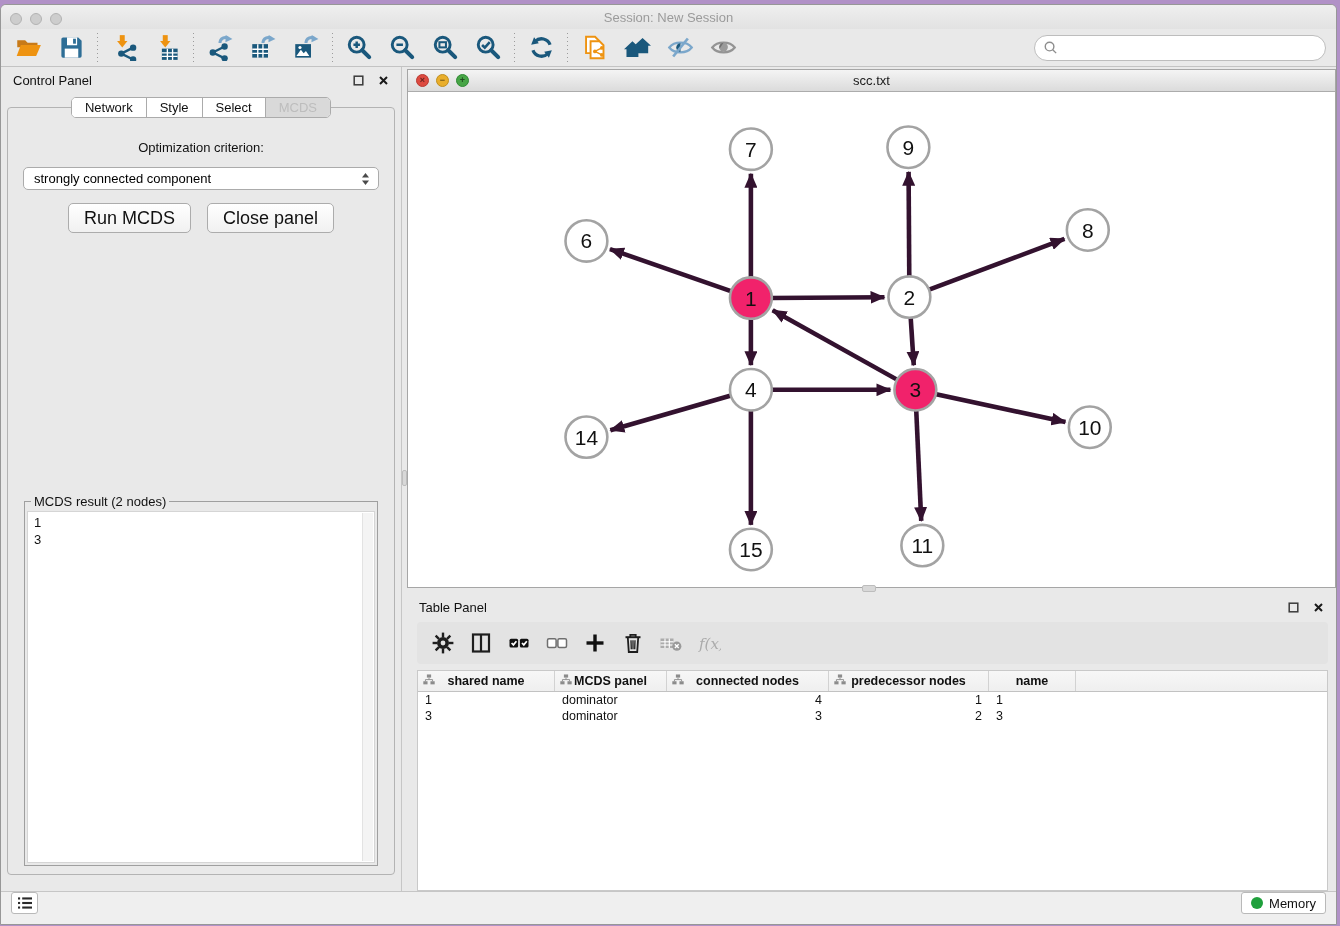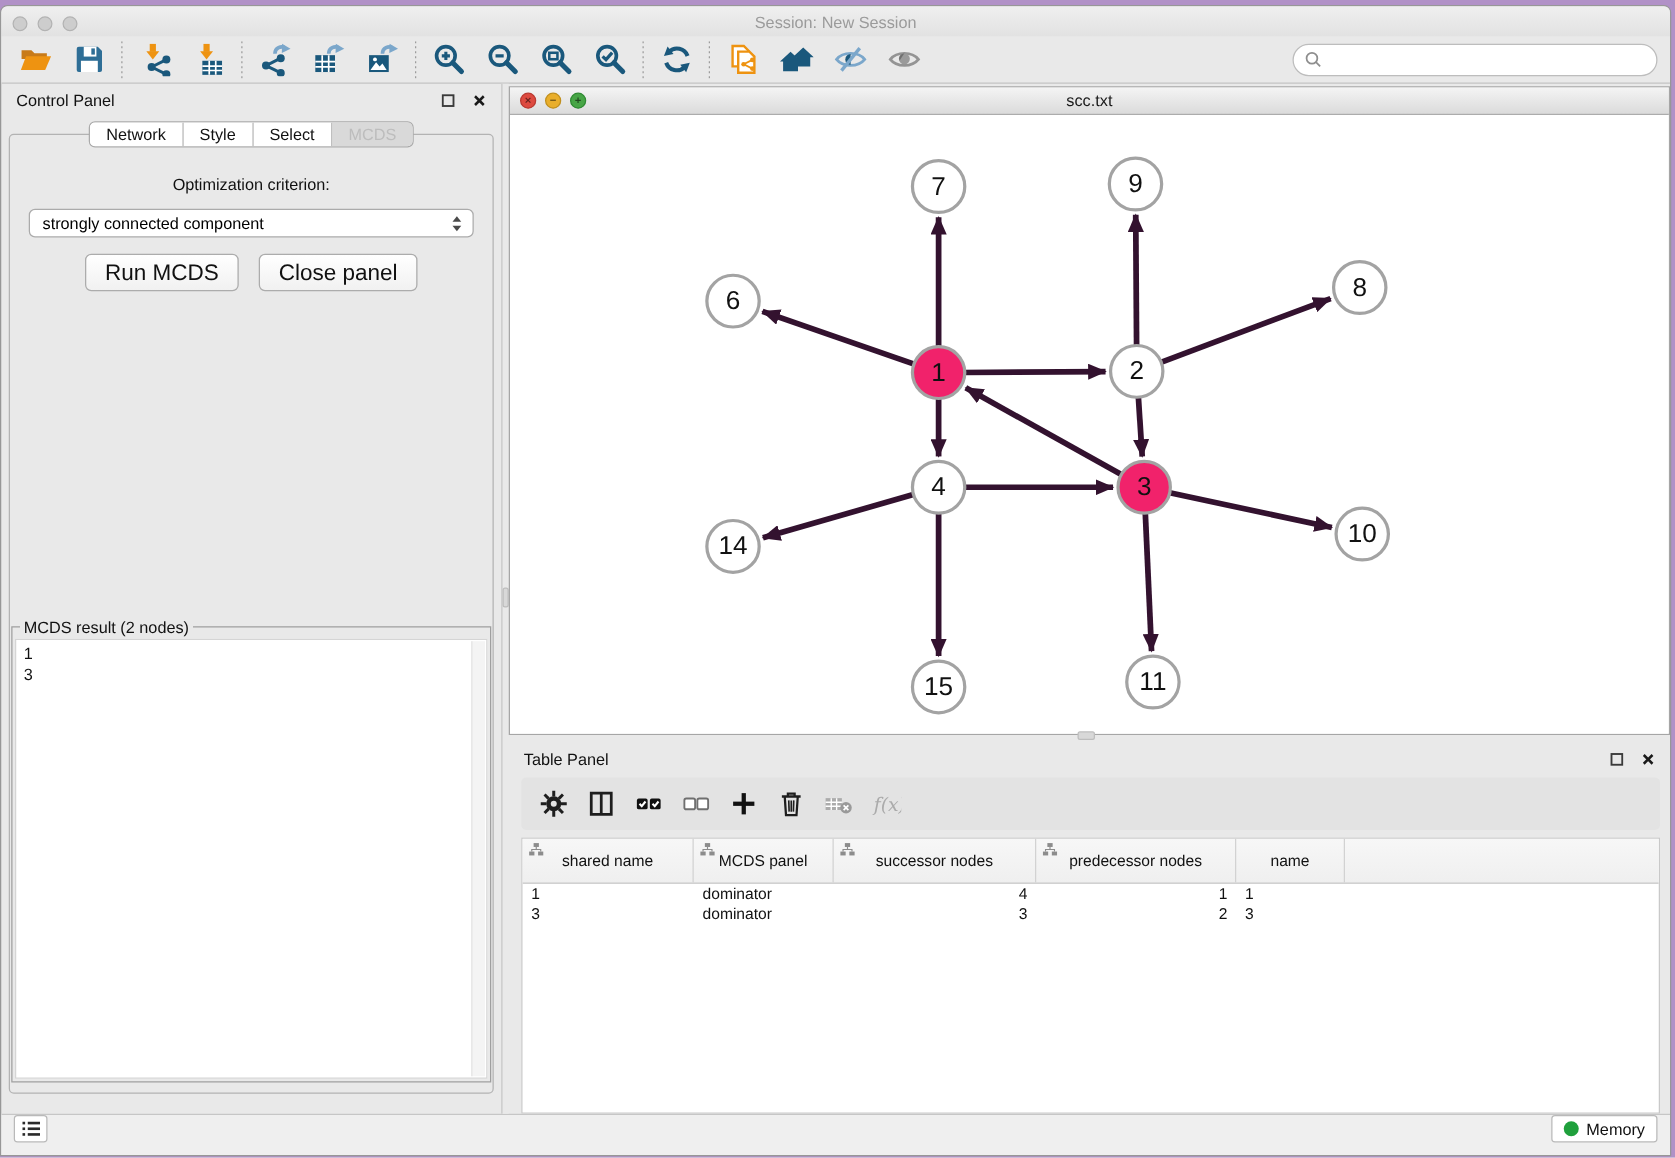--- a/index.html
+++ b/index.html
@@ -49,21 +49,21 @@
     display:flex; flex-direction:column; align-items:center; padding-top:32px; min-height:0; }
   .opt-label { font-size:13px; color:#111; }
   .criterion { margin-top:12px; width:356px; height:23px; background:#fff; border:1px solid #ABABAB; border-radius:5px;
     display:flex; align-items:center; padding:0 8px 0 10px; font-size:13px; }
   .criterion .val { flex:1; }
   .criterion svg { width:9px; height:14px; }
   .btn-row { margin-top:13px; display:flex; gap:16px; }
   .mac-btn { height:30px; padding:0 15px; font-size:18px; color:#111; background:linear-gradient(#FFFFFF,#F1F1F1);
     border:1px solid #ACACAC; border-radius:5px; display:flex; align-items:center; cursor:default; }
   .cp-spacer { flex:1; }
-  fieldset.result { align-self:stretch; margin:0 1px 8px; border:1px solid #9F9F9F; padding:2px; }
+  fieldset.result { align-self:stretch; margin:0 16px 8px; border:1px solid #9F9F9F; padding:2px; }
   fieldset.result legend { font-size:13px; color:#111; padding:0 3px; margin-left:4px; }
   .result-box { position:relative; height:352px; background:#fff; border:1px solid #D5D5D5; overflow:hidden; }
   .result-text { font-size:13px; line-height:17px; padding:2px 6px; white-space:pre; color:#111; }
   .result-scroll { position:absolute; top:1px; right:1px; bottom:1px; width:11px; background:#F4F4F4; border-left:1px solid #E3E3E3; }
 
   
   .vsplit { width:6px; flex:0 0 auto; background:#E9E9E9; border-left:1px solid #C6C6C6; position:relative; }
   .vhandle { position:absolute; top:403px; left:0px; width:5px; height:16px; background:#D8D8D8; border:1px solid #BDBDBD; border-radius:2px; }
 
   
@@ -84,21 +84,21 @@
   .hsplit { height:6px; background:#E9E9E9; position:relative; flex:0 0 auto; }
   .hhandle { position:absolute; top:-3px; left:455px; width:14px; height:7px; background:#D8D8D8; border:1px solid #BDBDBD; border-radius:2px; }
 
   
   .table-panel { height:297px; flex:0 0 auto; display:flex; flex-direction:column; }
   .tp-toolbar { margin:2px 8px 0 10px; height:42px; background:#E3E3E3; border-radius:4px;
     display:flex; align-items:center; padding:0 12px; gap:11px; flex:0 0 auto; }
   .tp-tbtn { width:27px; height:27px; display:flex; align-items:center; justify-content:center; cursor:default; }
   .tp-tbtn svg { width:24px; height:24px; }
   .tp-pane { flex:1; margin:6px 8px 0 10px; background:#fff; border:1px solid #C9C9C9; overflow:hidden; min-height:0; }
-  .tbl-header { display:flex; height:36px; background:linear-gradient(#F7F7F7,#EFEFEF); border-bottom:1px solid #C2C2C2; }
+  .tbl-header { display:flex; height:21px; background:linear-gradient(#F7F7F7,#EFEFEF); border-bottom:1px solid #C2C2C2;font-weight:bold; }
   .th { position:relative; border-right:1px solid #D2D2D2; font-size:12.5px; color:#111;
     display:flex; align-items:center; justify-content:center; }
   .th .col-icon { position:absolute; left:5px; top:3px; }
   .th .col-icon svg { width:12px; height:11px; display:block; }
   .tr { display:flex; height:16px; }
   .td { font-size:12.5px; color:#111; padding:0 7px; line-height:16px; overflow:hidden; white-space:nowrap; }
   .tp-tabs { height:32px; display:flex; align-items:center; justify-content:center; flex:0 0 auto; }
 
   
   .statusbar { height:33px; background:#EFEFEF; border-top:1px solid #C6C6C6; display:flex; align-items:flex-start;
@@ -585,21 +585,21 @@
                 <span class="col-icon">
                   <svg viewBox="0 0 13 12">
                     <g fill="#8C8C8C">
                       <rect x="4.2" y="0.5" width="4.6" height="3.4"></rect>
                       <rect x="0.3" y="7.9" width="4.6" height="3.4"></rect>
                       <rect x="8.1" y="7.9" width="4.6" height="3.4"></rect>
                     </g>
                     <path d="M6.5 3.9 V6.1 M2.6 7.9 V6.1 H10.4 V7.9" fill="none" stroke="#8C8C8C" stroke-width="1"></path>
                   </svg>
                 </span>
-                <span>successor nodes</span>
+                <span>connected nodes</span>
               </div>
               <div class="th" style="width: 160px;">
                 <span class="col-icon">
                   <svg viewBox="0 0 13 12">
                     <g fill="#8C8C8C">
                       <rect x="4.2" y="0.5" width="4.6" height="3.4"></rect>
                       <rect x="0.3" y="7.9" width="4.6" height="3.4"></rect>
                       <rect x="8.1" y="7.9" width="4.6" height="3.4"></rect>
                     </g>
                     <path d="M6.5 3.9 V6.1 M2.6 7.9 V6.1 H10.4 V7.9" fill="none" stroke="#8C8C8C" stroke-width="1"></path>

